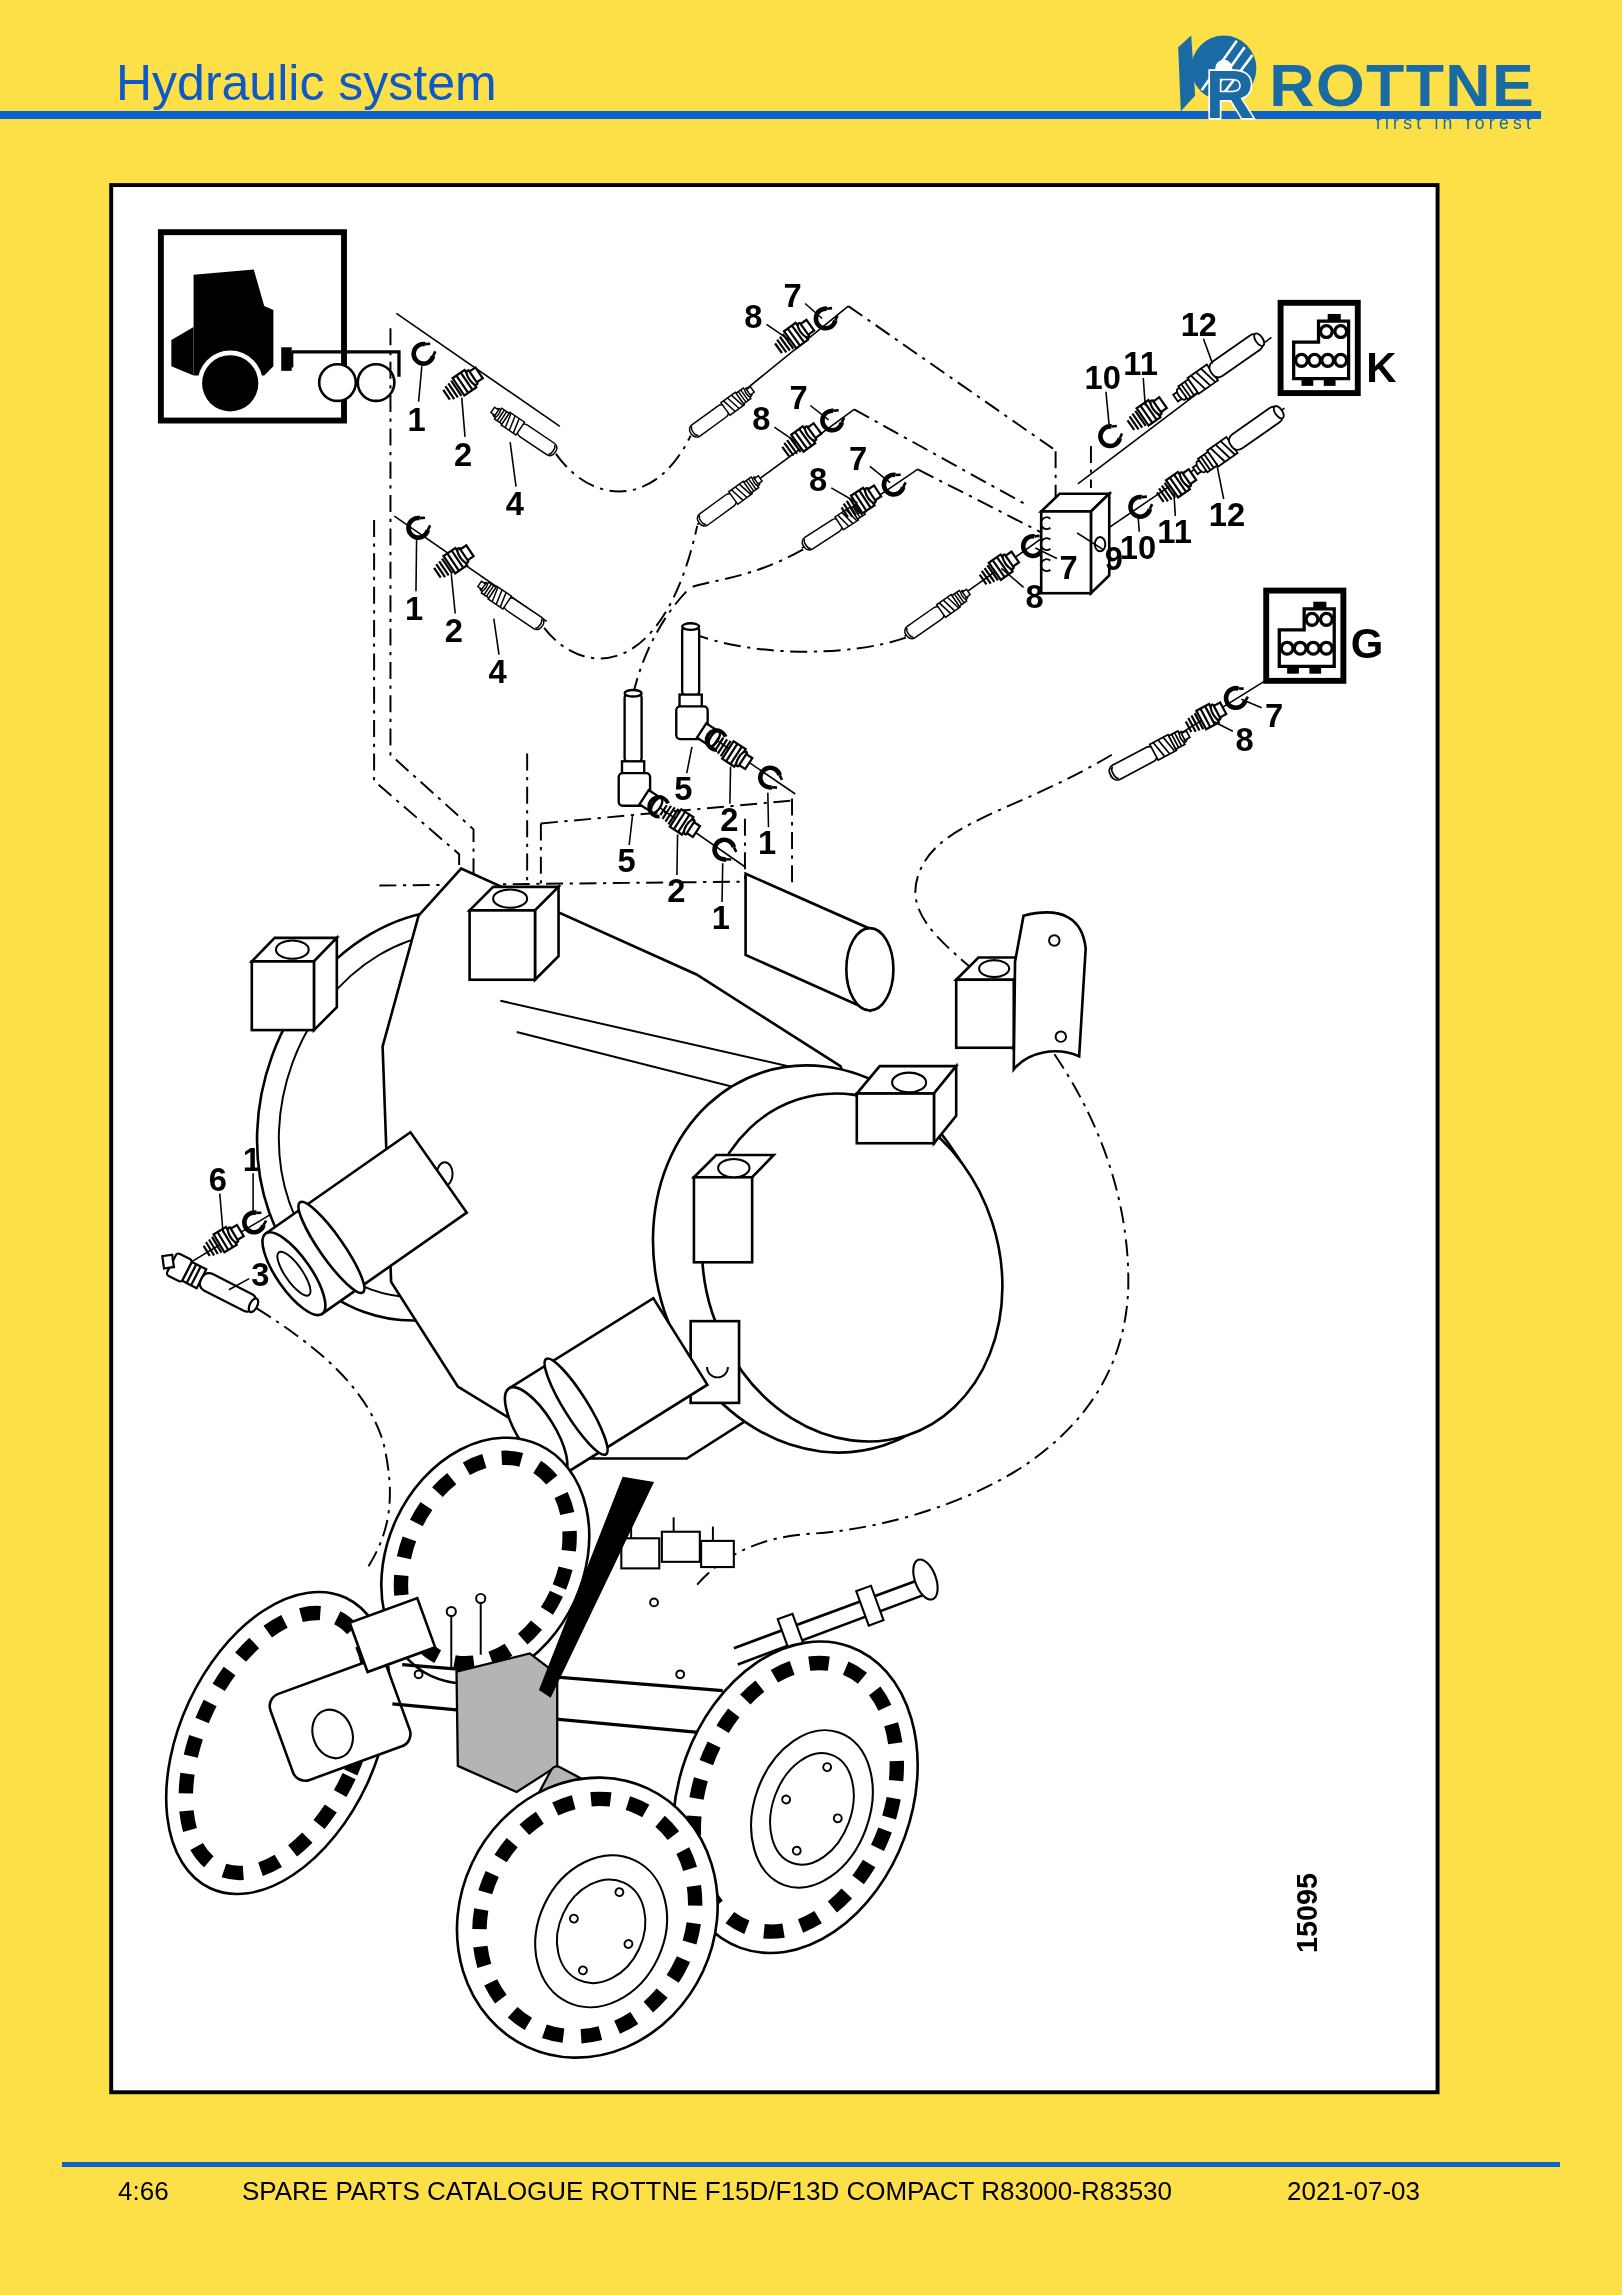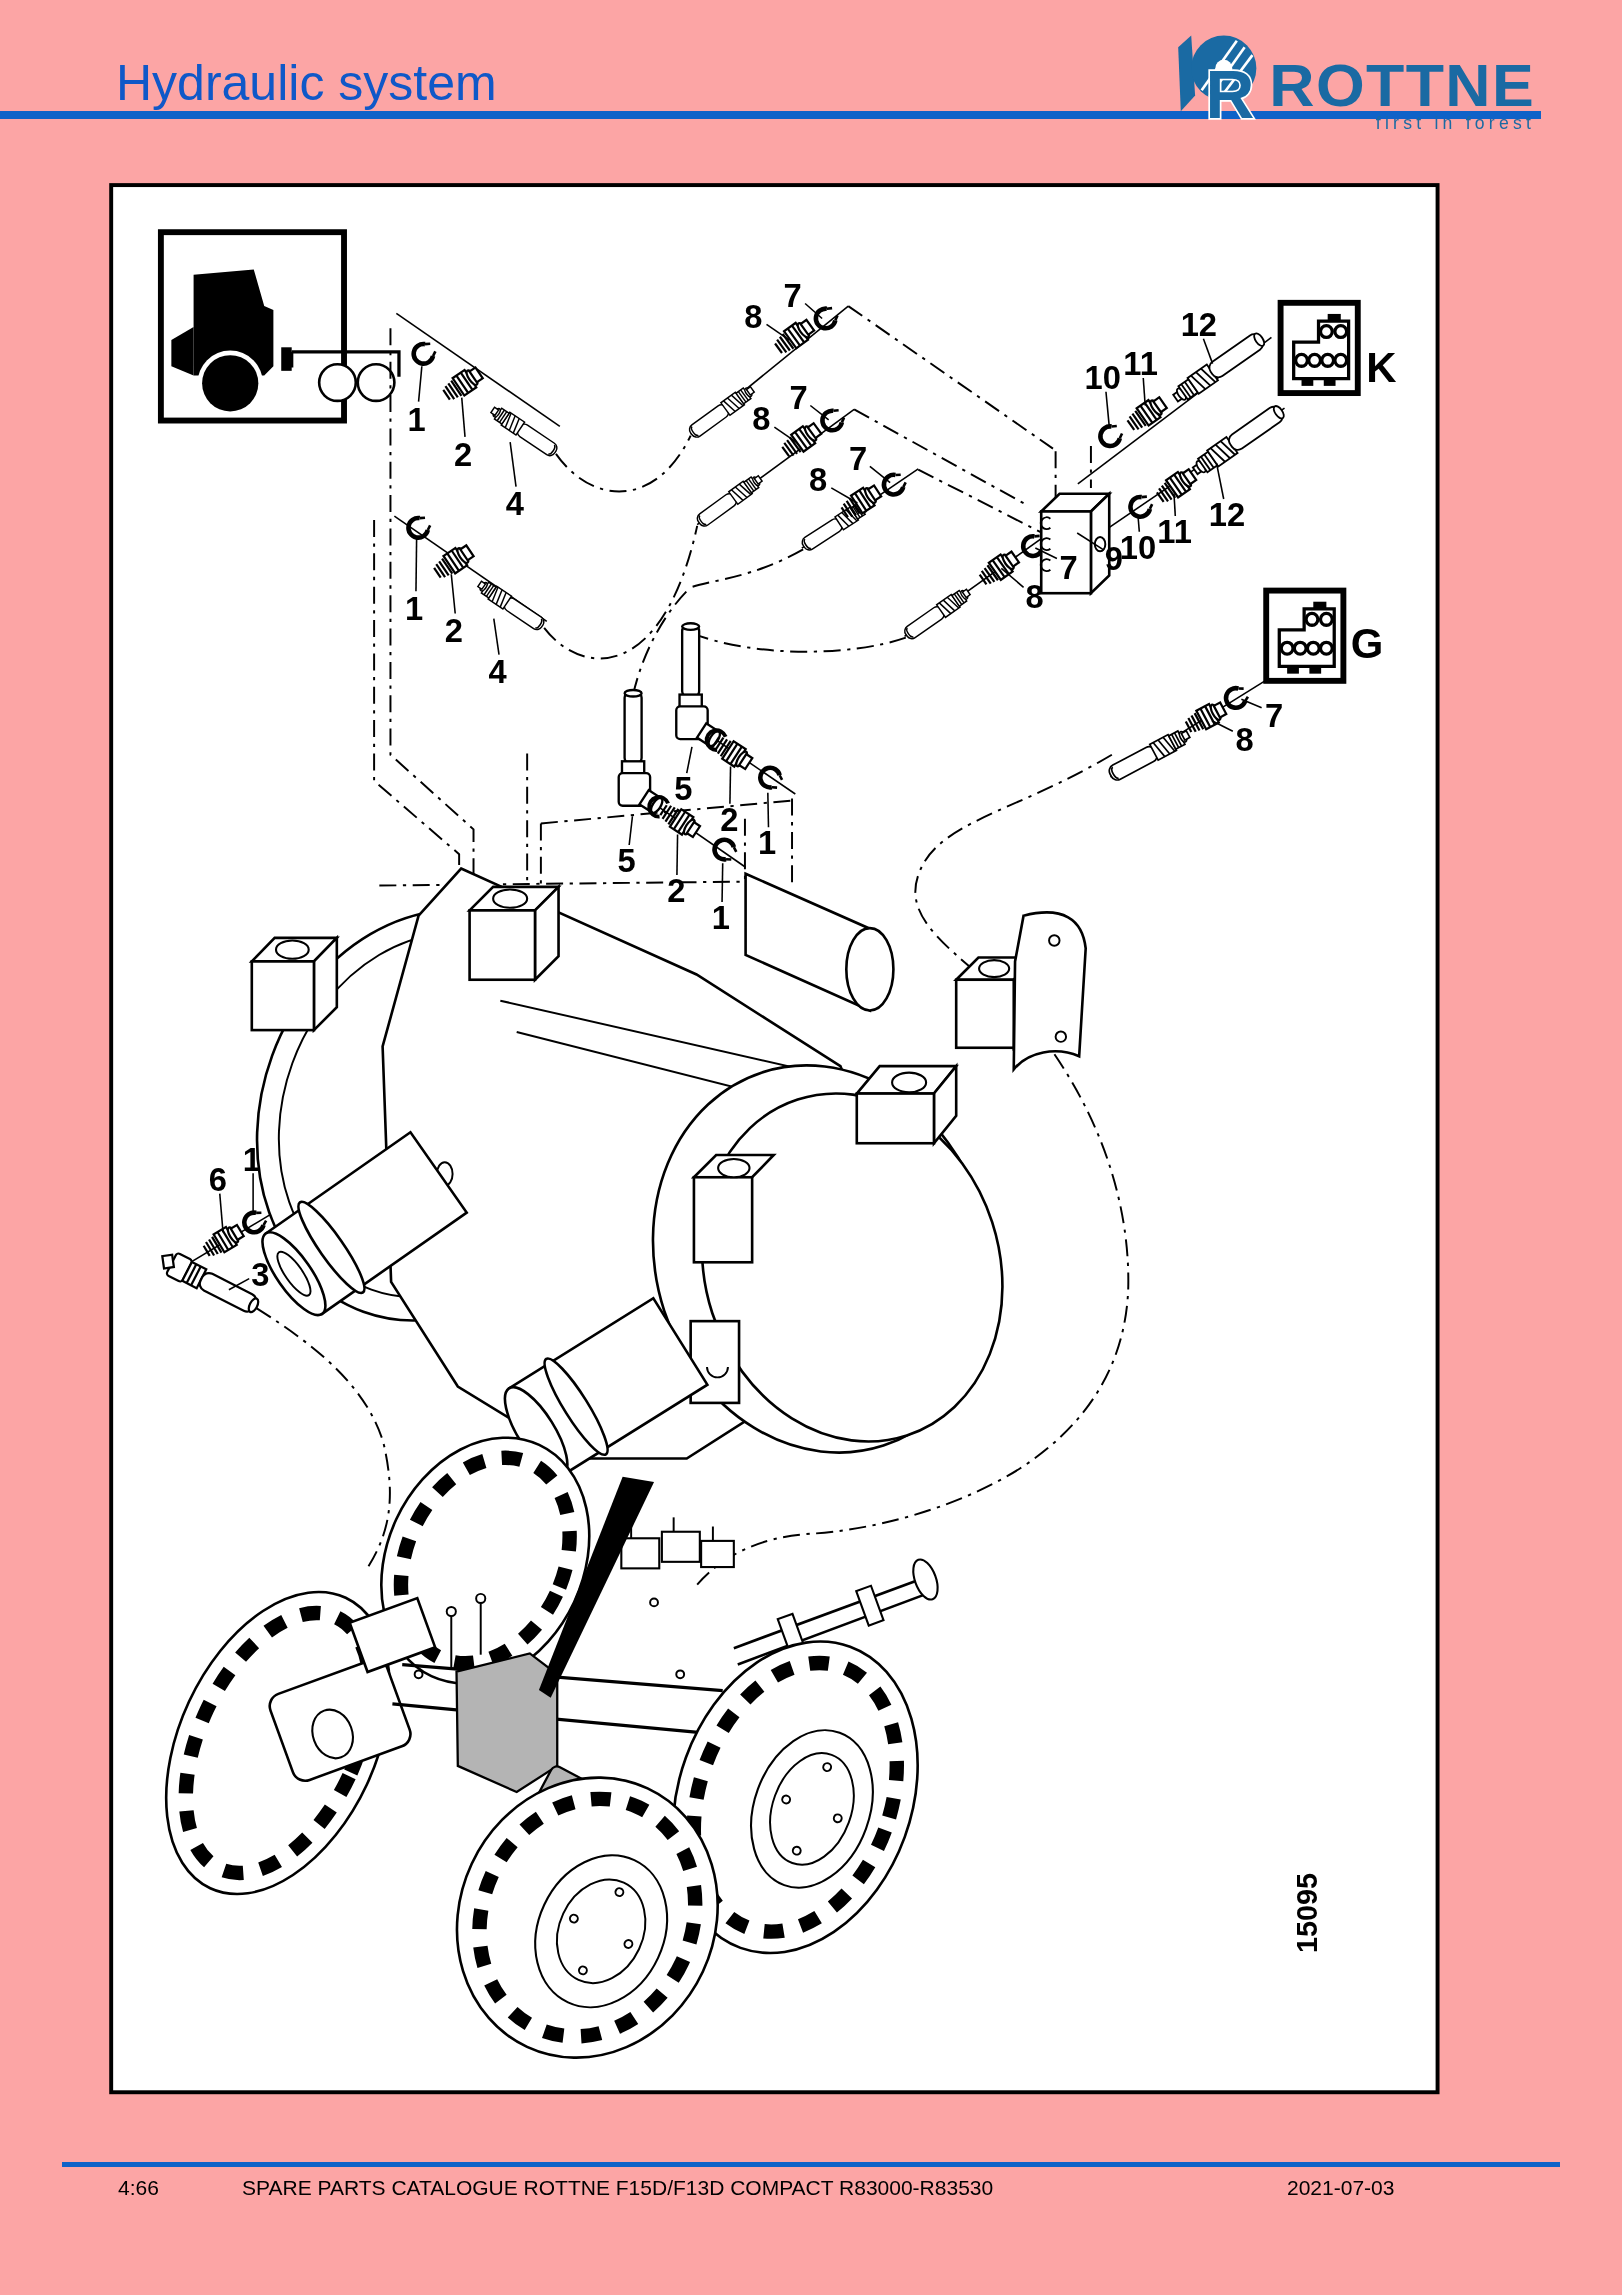--- a/index.html
+++ b/index.html
@@ -1,23 +1,23 @@
 <!DOCTYPE html>
 <html style="font-size:10.5px"><head>
 <meta charset="utf-8">
 <style>
   html,body{margin:0;padding:0;background:#888;}
-  .page{position:relative;width:1622px;height:2295px;background:#fca5a5;
+  .page{position:relative;width:1622px;height:2295px;background:#fde047;
         font-family:"Liberation Sans",sans-serif;overflow:hidden;}
   .page-title{position:absolute;left:116px;top:56px;font-size:50px;line-height:1.1;
         color:#0f58c8;letter-spacing:0;}
   .header-bar{position:absolute;left:0;top:111px;width:1541px;height:7.9px;background:#0f62c8;}
   .logo-svg{position:absolute;left:1171px;top:33px;width:370px;height:99px;}
   .footer-line{position:absolute;left:62px;top:2162px;width:1498px;height:4.6px;background:#0f62c8;}
-  .footer-text{position:absolute;top:2176px;font-size:21px;color:#000;white-space:nowrap;}
+  .footer-text{position:absolute;top:2176px;font-size:26px;color:#000;white-space:nowrap;}
   .ft-page{left:118px;}
   .ft-cat{left:242px;}
   .ft-date{left:1287px;}
   .diagram-svg{position:absolute;left:0;top:0;width:1622px;height:2295px;}
 
   
   .s3{fill:none;stroke:#000;stroke-width:3;}
   .s4{fill:none;stroke:#000;stroke-width:4;}
   .s5{fill:none;stroke:#000;stroke-width:5;}
   .wf{fill:#fff;stroke:#000;stroke-width:4;}

